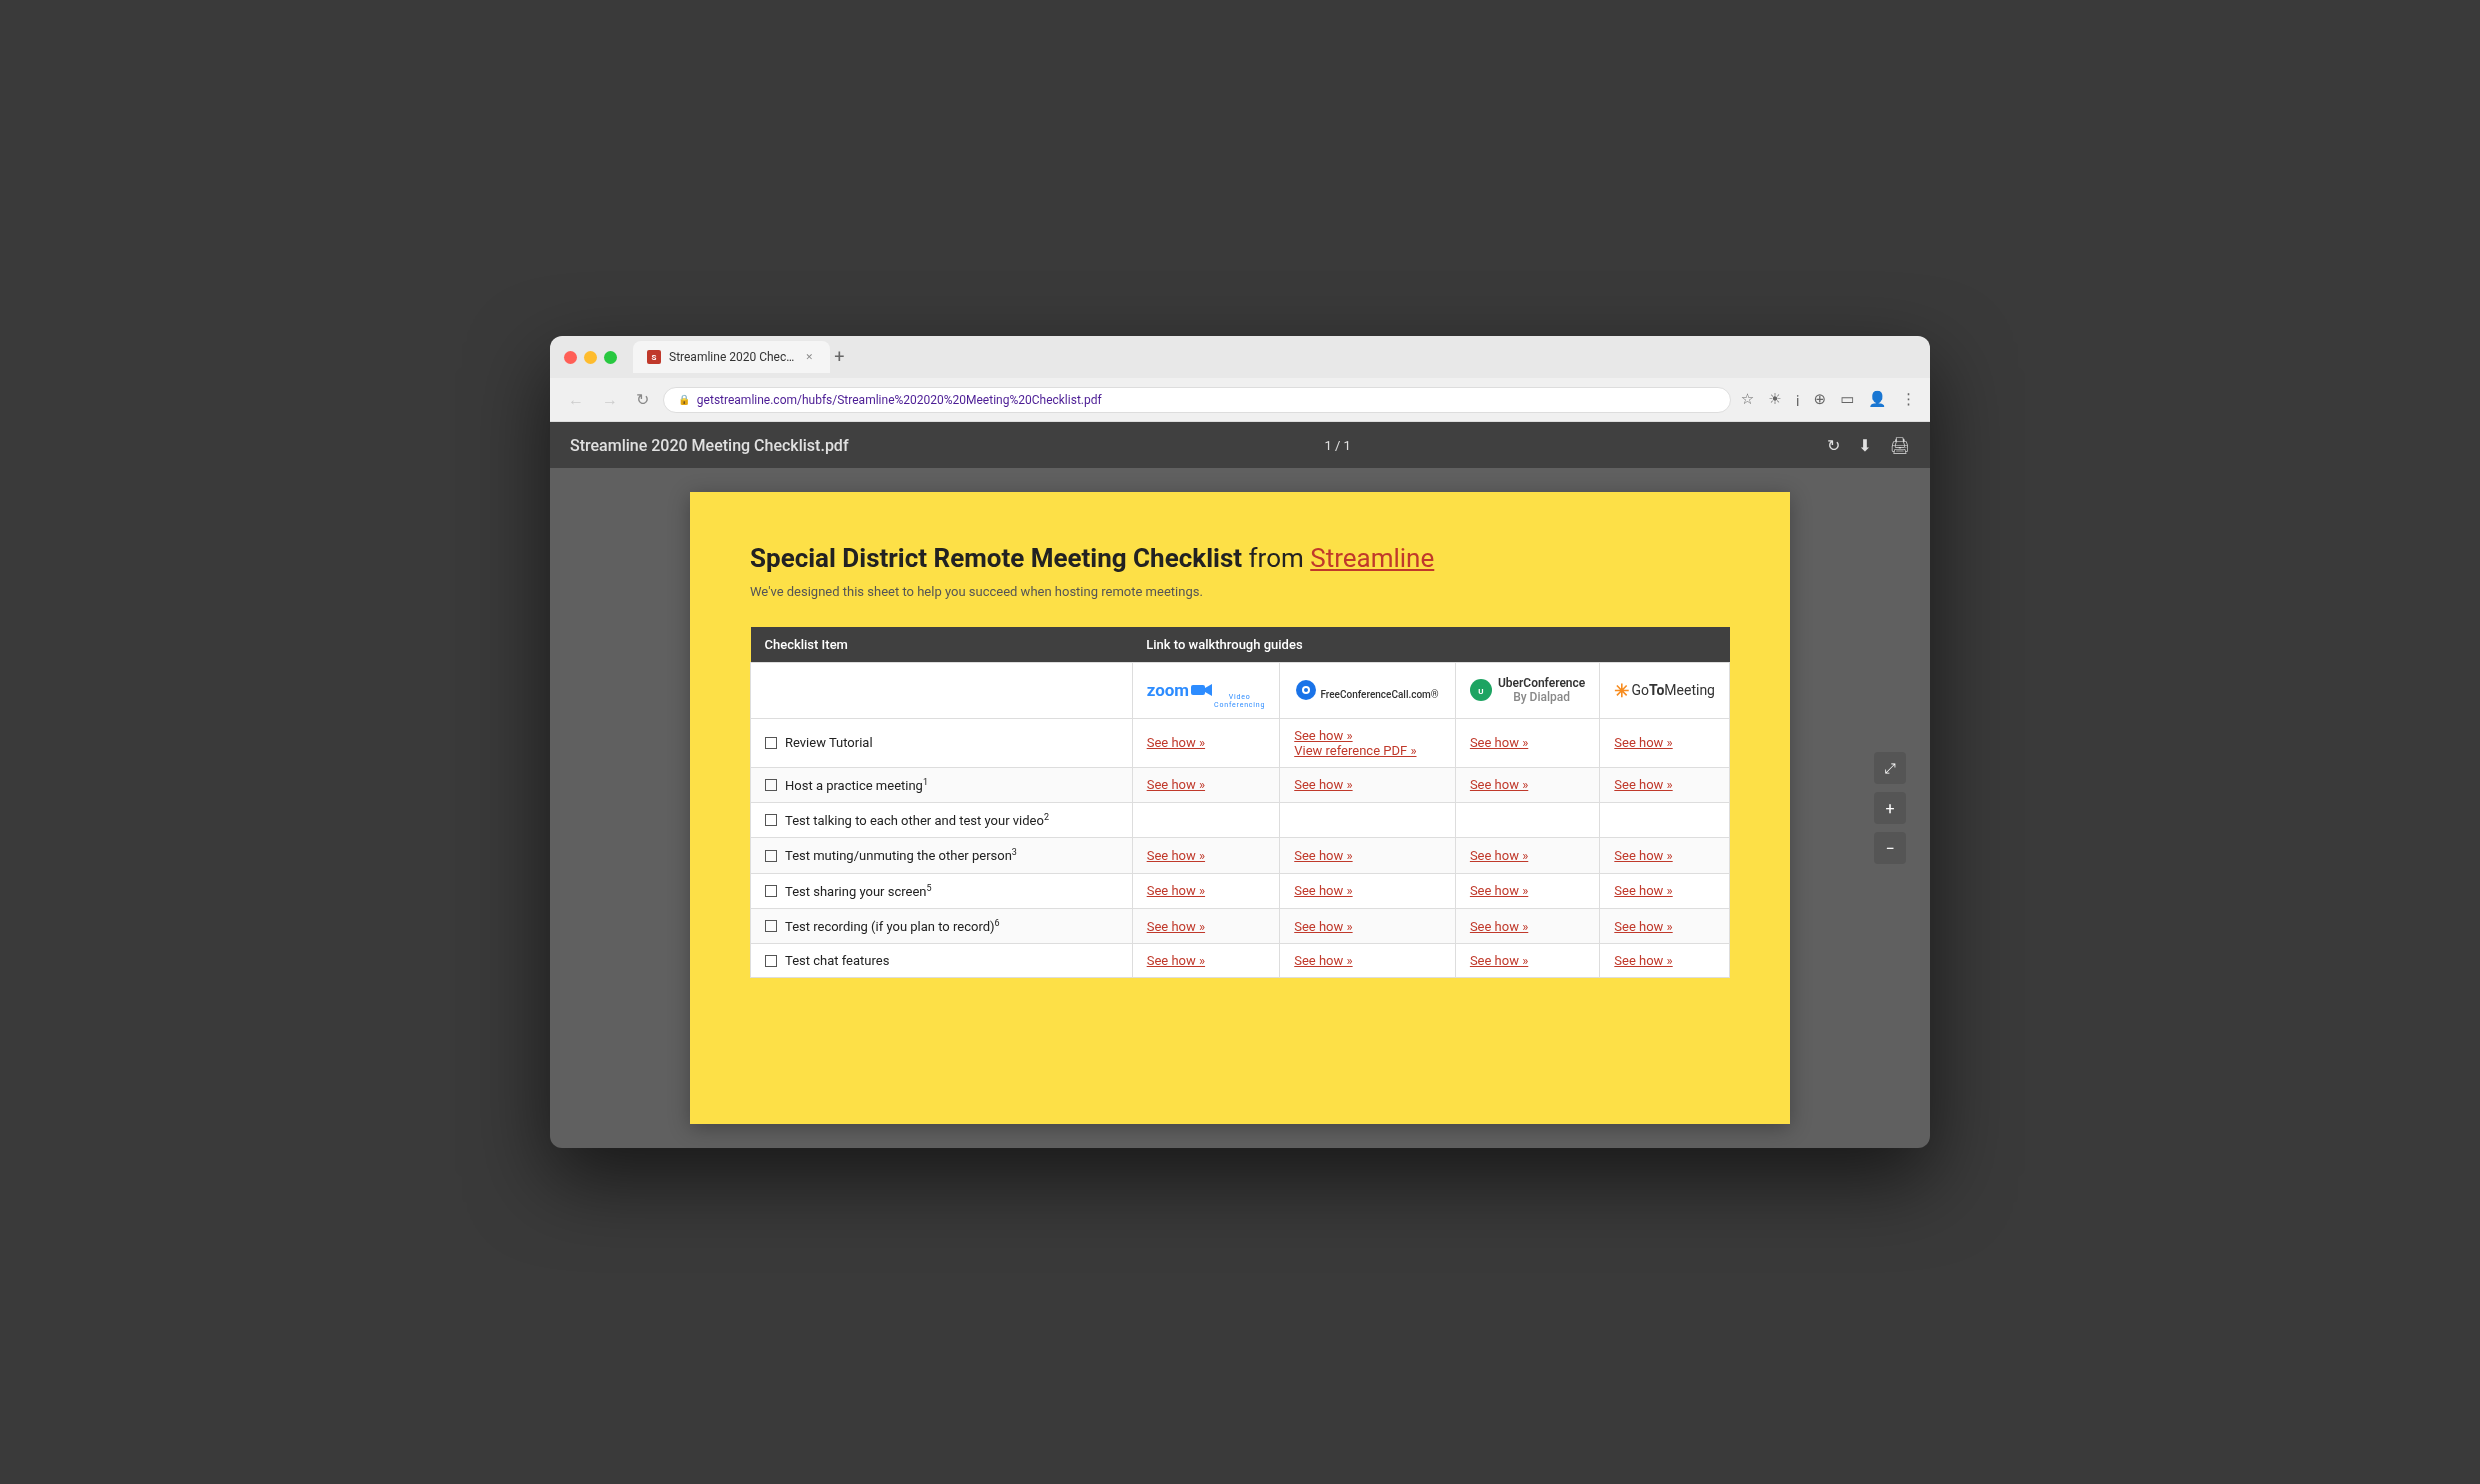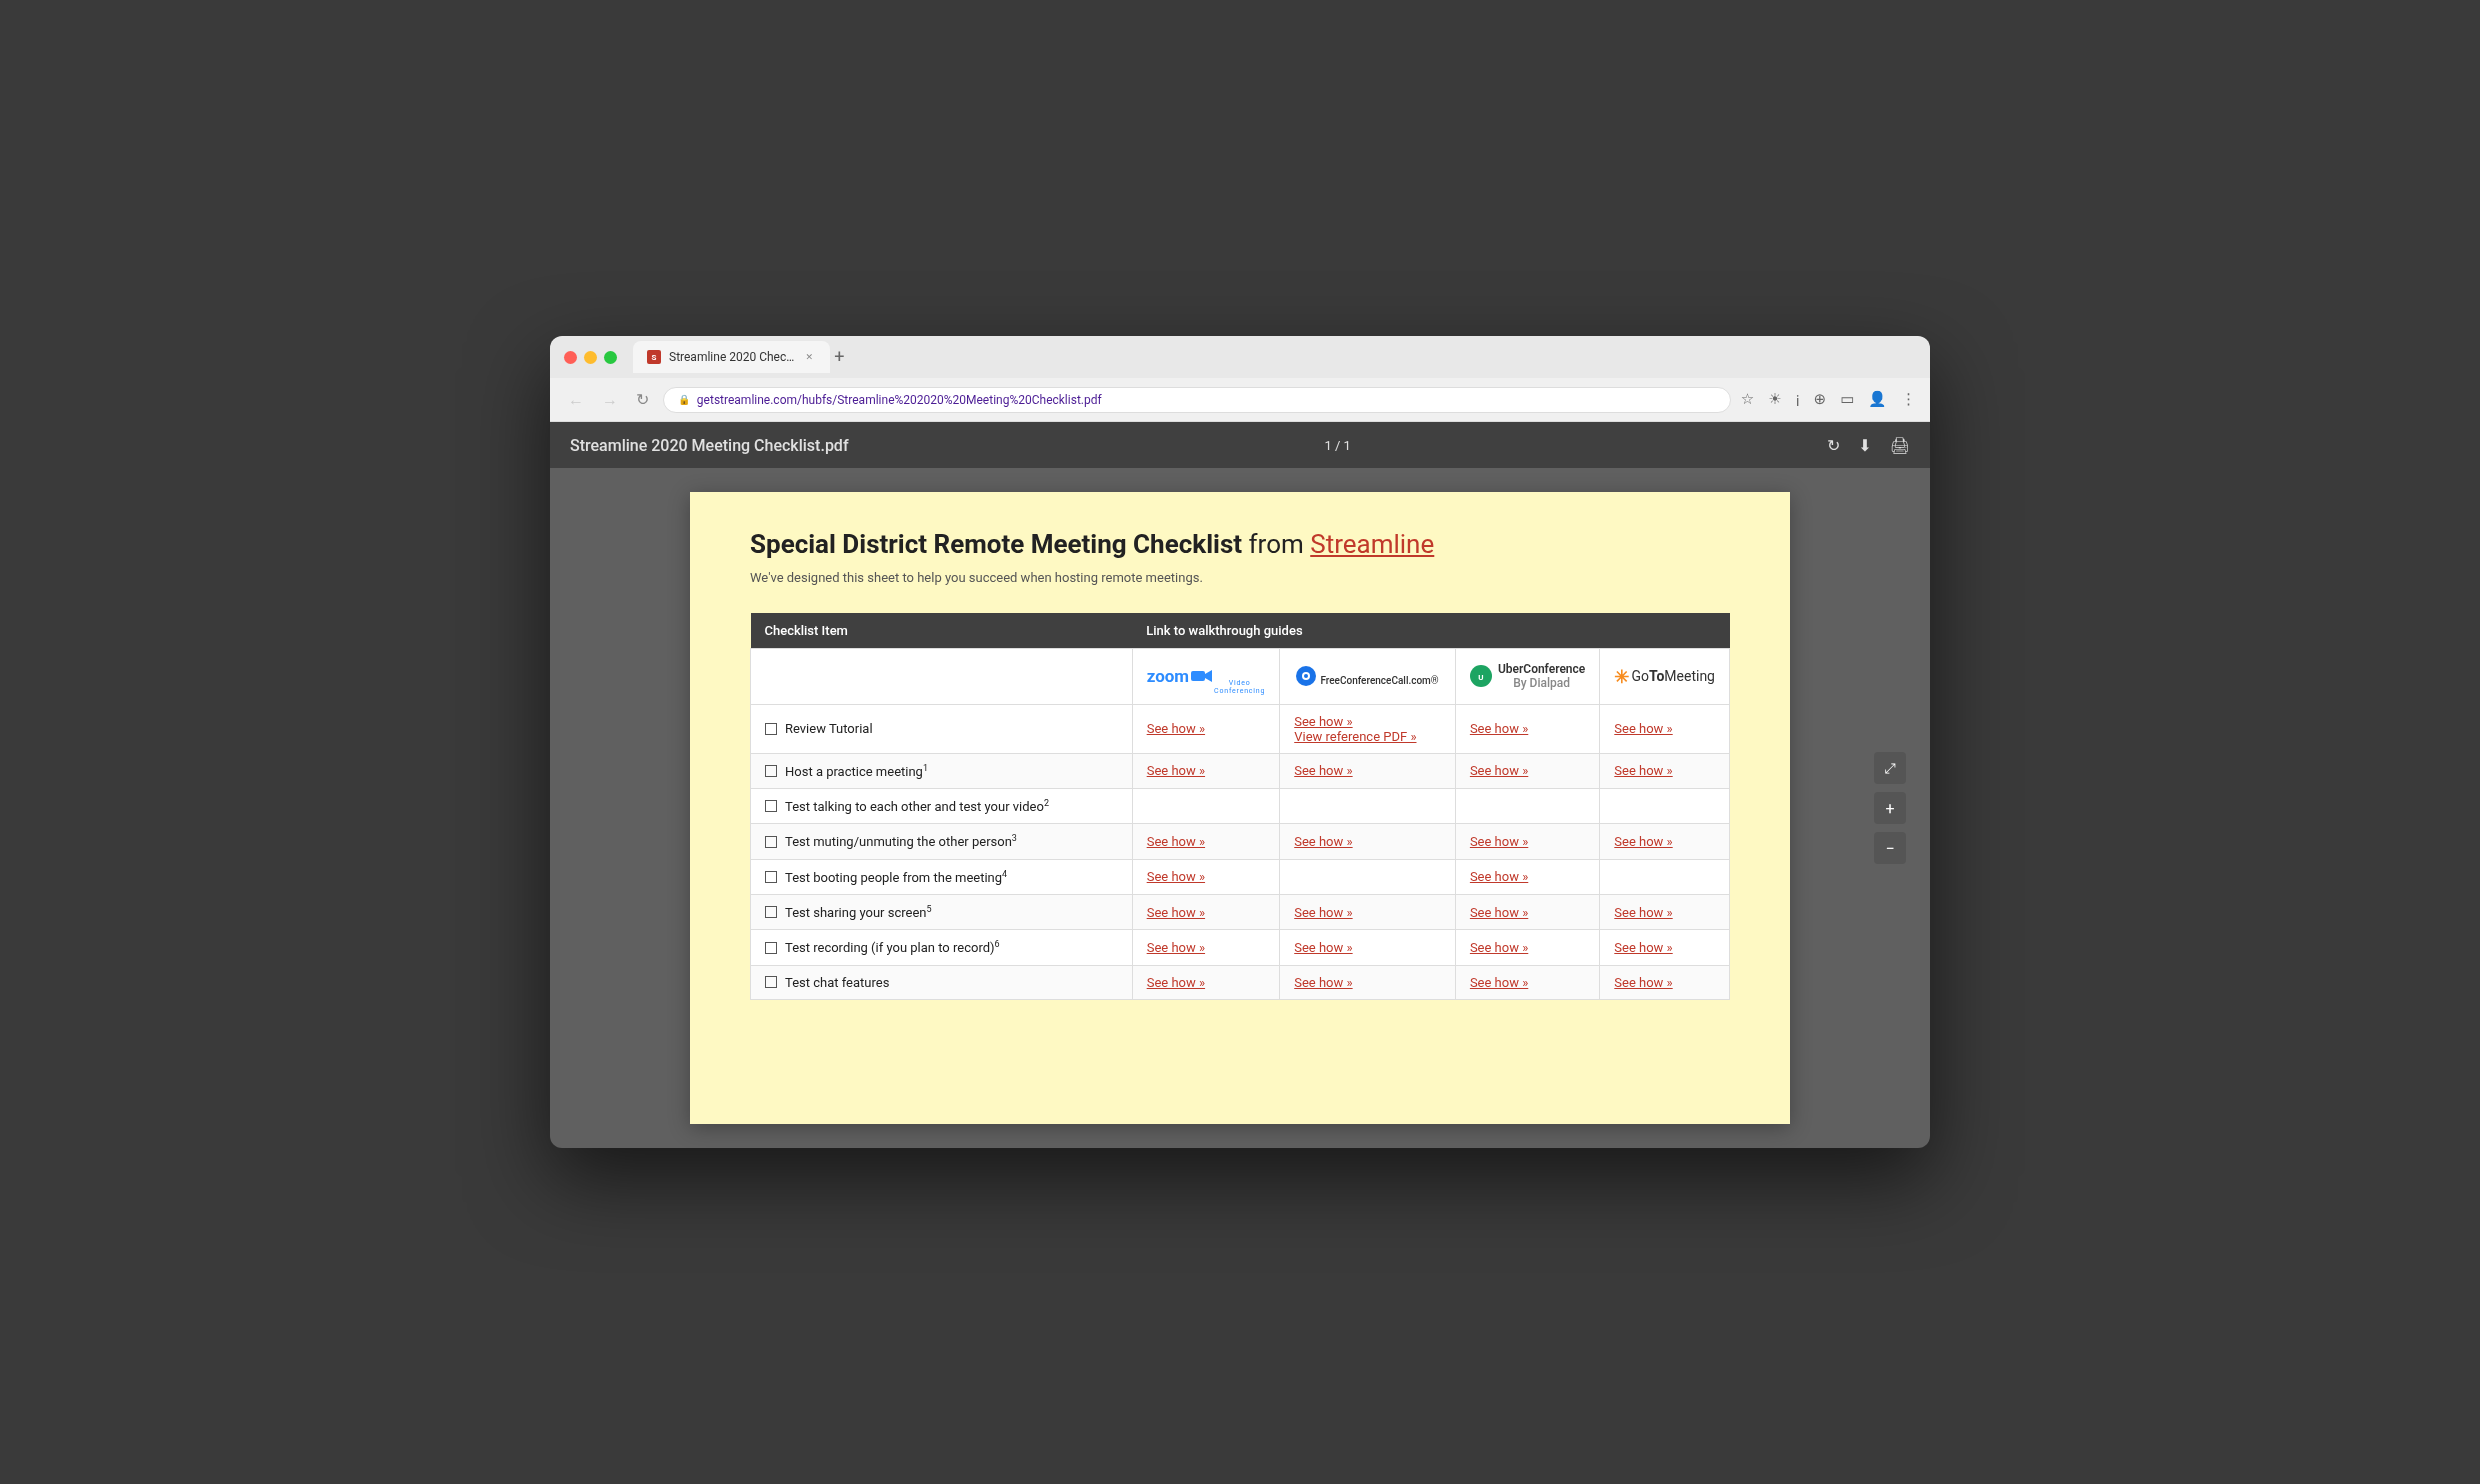--- a/index.html
+++ b/index.html
@@ -142,24 +142,24 @@
     .pdf-area {
       background: #606060;
       padding: 24px;
       min-height: 680px;
       display: flex;
       justify-content: center;
       position: relative;
     }
 
     .pdf-page {
-      background: #fef9c3;
+      background: #fde047;
       width: 100%;
       max-width: 1100px;
-      padding: 36px 60px;
+      padding: 50px 60px;
       box-shadow: 0 4px 20px rgba(0,0,0,0.3);
     }
 
     
     .page-title {
       font-size: 26px;
       font-weight: 400;
       color: #222;
       margin-bottom: 8px;
       line-height: 1.3;
@@ -475,32 +475,20 @@
               </td>
               <td style="text-align: left;"><a href="#" class="see-how">See how »</a></td>
               <td style="text-align: left;"><a href="#" class="see-how">See how »</a></td>
               <td style="text-align: left;"><a href="#" class="see-how">See how »</a></td>
               <td style="text-align: left;"><a href="#" class="see-how">See how »</a></td>
             </tr>
             <tr>
               <td>
                 <span class="checklist-item">
                   <span class="checkbox-sq"></span>
-                  <span>Test booting people from the meeting<sup>4</sup></span>
-                </span>
-              </td>
-              <td style="text-align: left;"><a href="#" class="see-how">See how »</a></td>
-              <td style="text-align: left;"></td>
-              <td style="text-align: left;"><a href="#" class="see-how">See how »</a></td>
-              <td style="text-align: left;"></td>
-            </tr>
-            <tr>
-              <td>
-                <span class="checklist-item">
-                  <span class="checkbox-sq"></span>
                   <span>Test sharing your screen<sup>5</sup></span>
                 </span>
               </td>
               <td style="text-align: left;"><a href="#" class="see-how">See how »</a></td>
               <td style="text-align: left;"><a href="#" class="see-how">See how »</a></td>
               <td style="text-align: left;"><a href="#" class="see-how">See how »</a></td>
               <td style="text-align: left;"><a href="#" class="see-how">See how »</a></td>
             </tr>
             <tr>
               <td>

